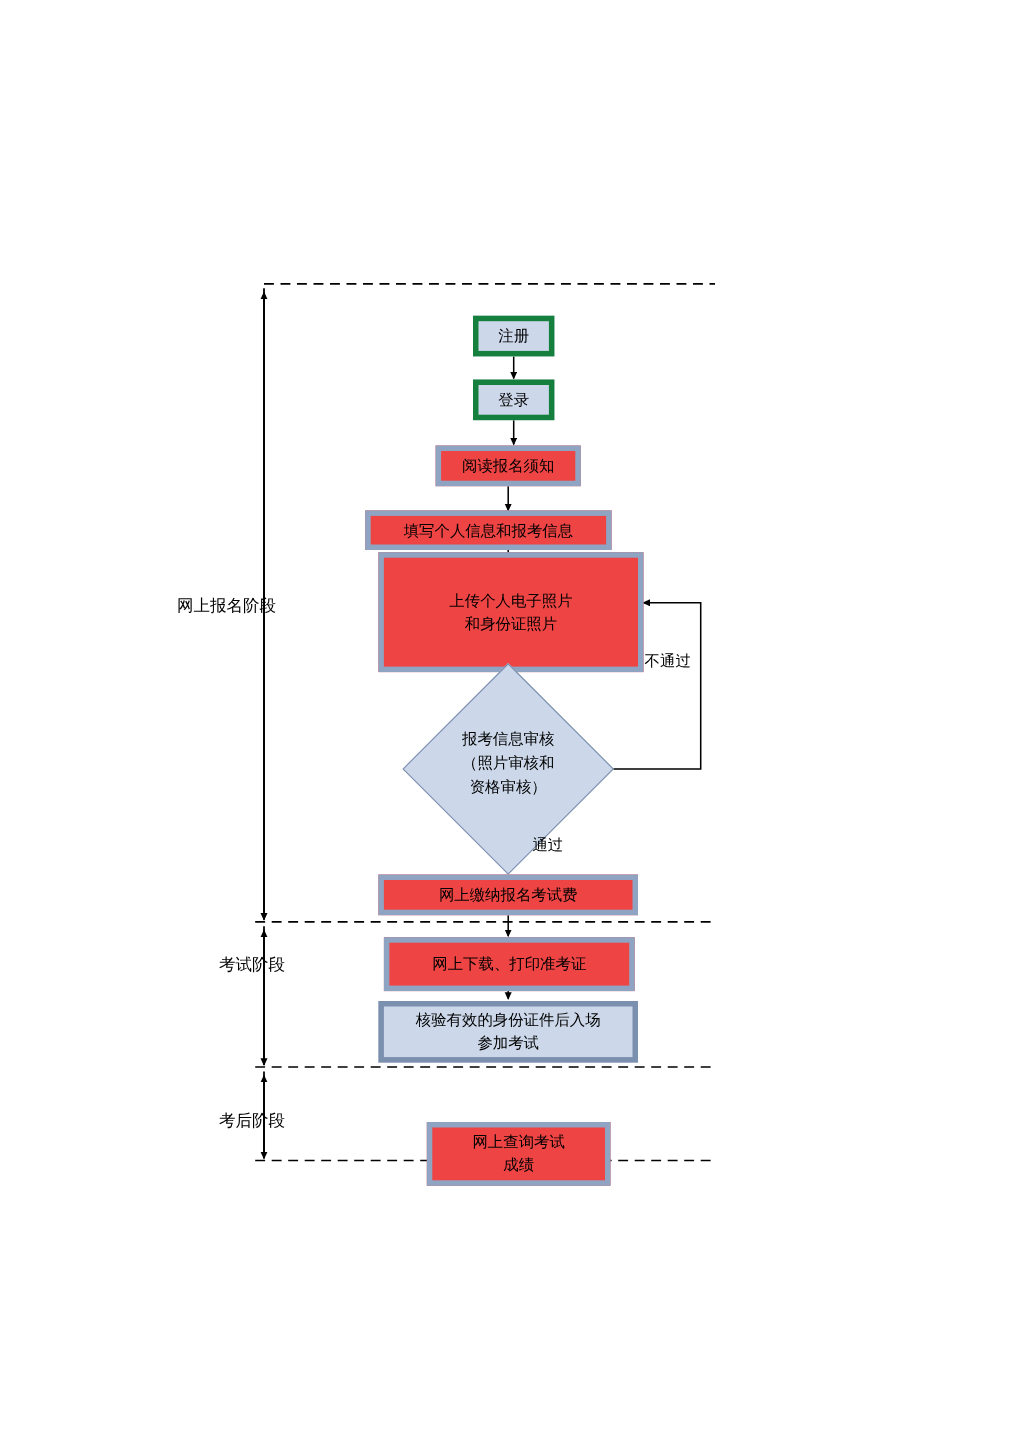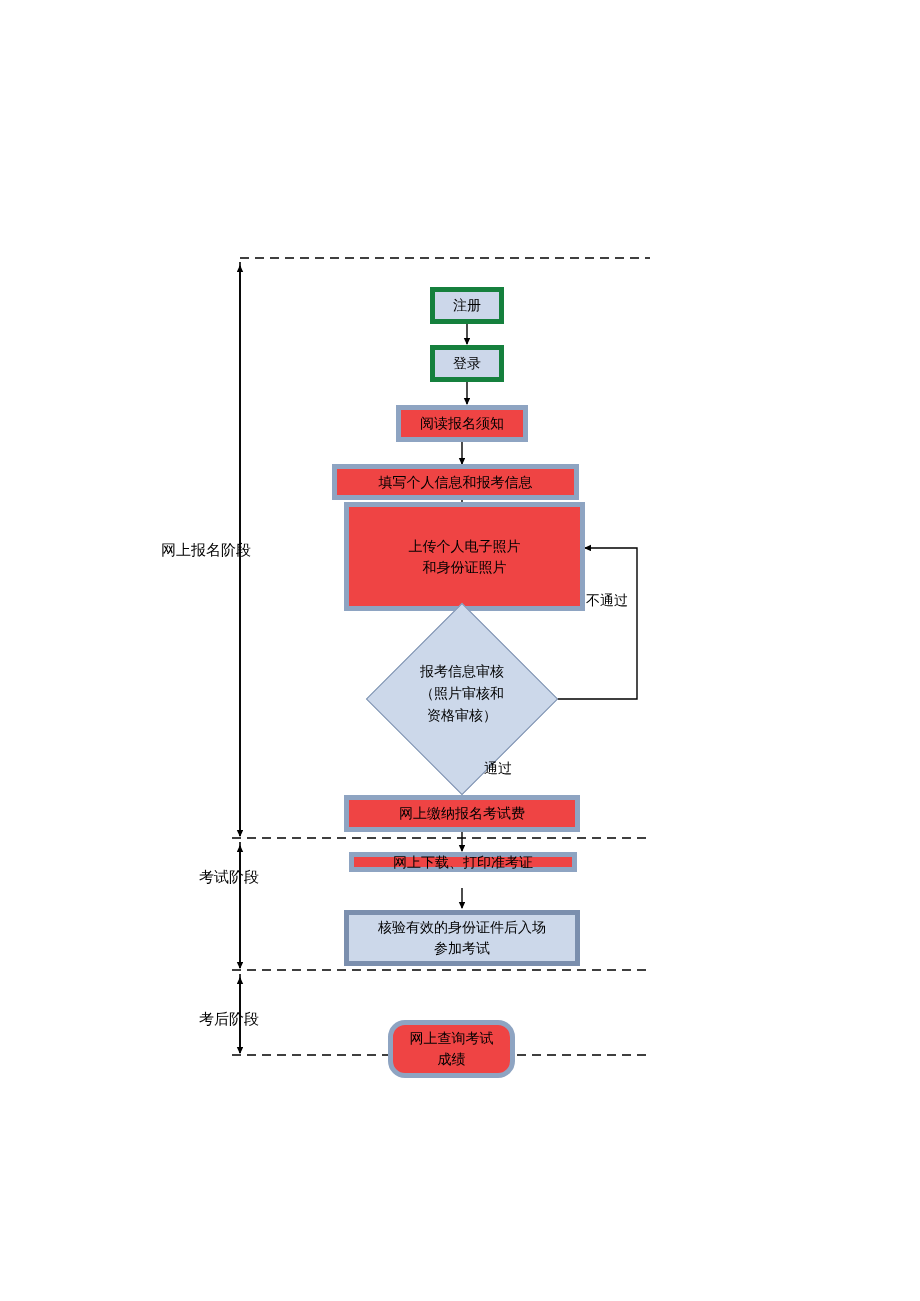--- a/index.html
+++ b/index.html
@@ -101,38 +101,38 @@
     <line x1="240" y1="1053" x2="240" y2="978" stroke="#000" stroke-width="1.6" marker-end="url(#arrow)"></line>
     <line x1="240" y1="974" x2="240" y2="1053" stroke="#000" stroke-width="1.6" marker-end="url(#arrow)"></line>
   </svg>
 
   <div class="node" style="left:430px;top:287px;width:74px;height:37px;">注册</div>
 
   <div class="node" style="left:430px;top:345px;width:74px;height:37px;">登录</div>
 
   <div class="node light" style="left:396px;top:405px;width:132px;height:37px;">阅读报名须知</div>
 
-  <div class="node light" style="left:332px;top:464px;width:247px;height:36px;">填写个人信息和报考信息</div>
+  <div class="node light" style="left:332px;top:464px;width:224px;height:36px;">填写个人信息和报考信息</div>
 
   <div class="node light" style="left:344px;top:502px;width:241px;height:109px;text-align:center;">上传个人电子照片
 和身份证照片</div>
 
   <div class="diamond" style="left:394px;top:631px;width:136px;height:136px;"></div>
   <div class="diamond-label" style="left:397px;top:660px;width:130px;">报考信息审核
 （照片审核和
 资格审核）</div>
 
   <div class="node light" style="left:344px;top:795px;width:236px;height:37px;">网上缴纳报名考试费</div>
 
-  <div class="node light" style="left:349px;top:852px;width:228px;height:20px;">网上下载、打印准考证</div>
+  <div class="node light" style="left:349px;top:852px;width:228px;height:49px;">网上下载、打印准考证</div>
 
   <div class="node mid" style="left:344px;top:910px;width:236px;height:56px;">核验有效的身份证件后入场
 参加考试</div>
 
-  <div class="node light" style="left:388px;top:1020px;width:127px;height:58px;border-radius:17px;">网上查询考试
+  <div class="node light" style="left:388px;top:1020px;width:167px;height:58px;">网上查询考试
 成绩</div>
 
   <div class="edge-label" style="left:586px;top:592px;text-align:right;">不通过</div>
   <div class="edge-label" style="left:484px;top:760px;">通过</div>
 
   <div class="stage-label" style="left:161px;top:541px;">网上报名阶段</div>
   <div class="stage-label" style="left:199px;top:868px;">考试阶段</div>
   <div class="stage-label" style="left:199px;top:1010px;">考后阶段</div>
 
 </div>

